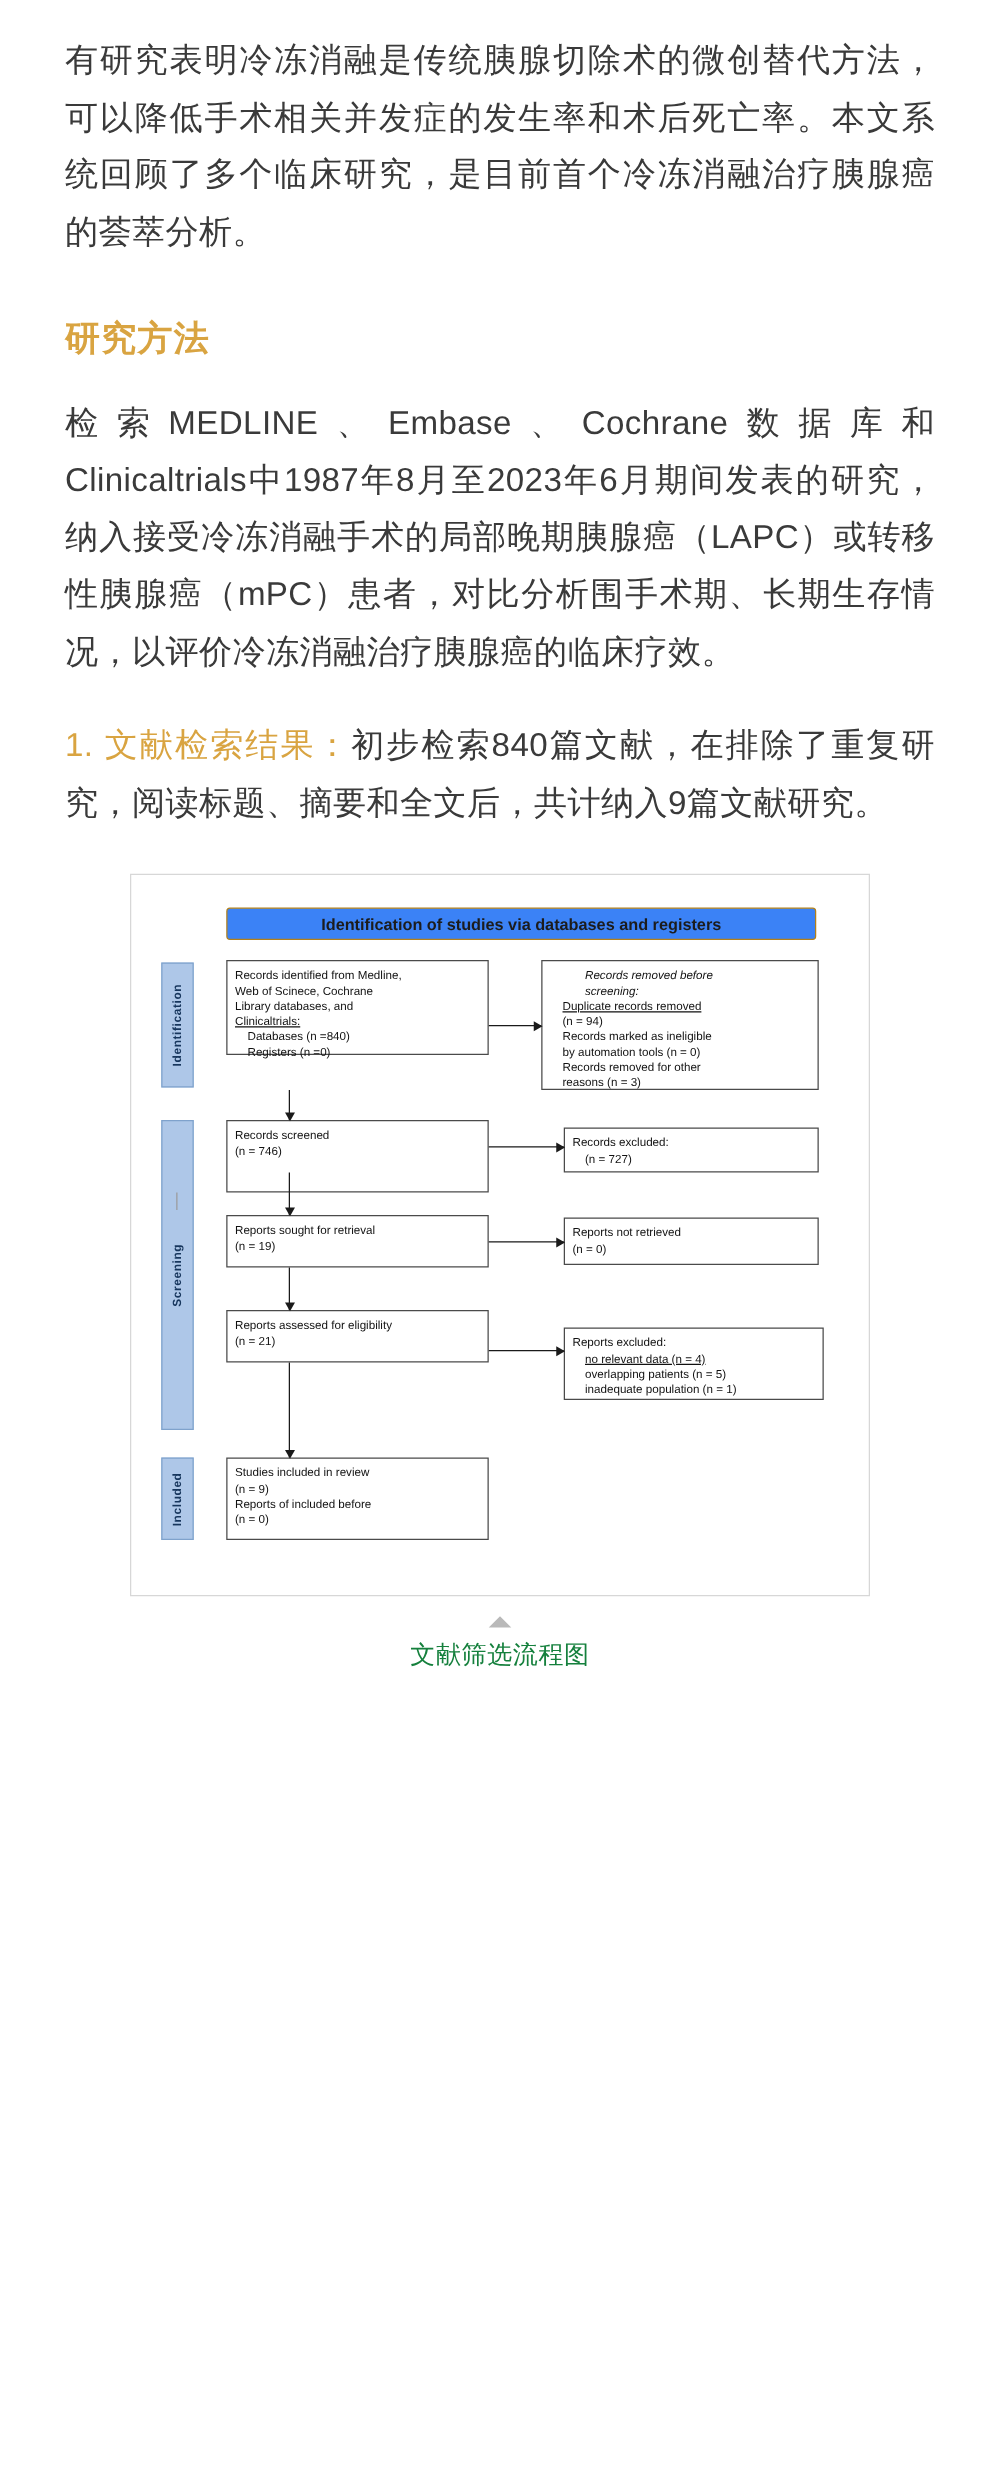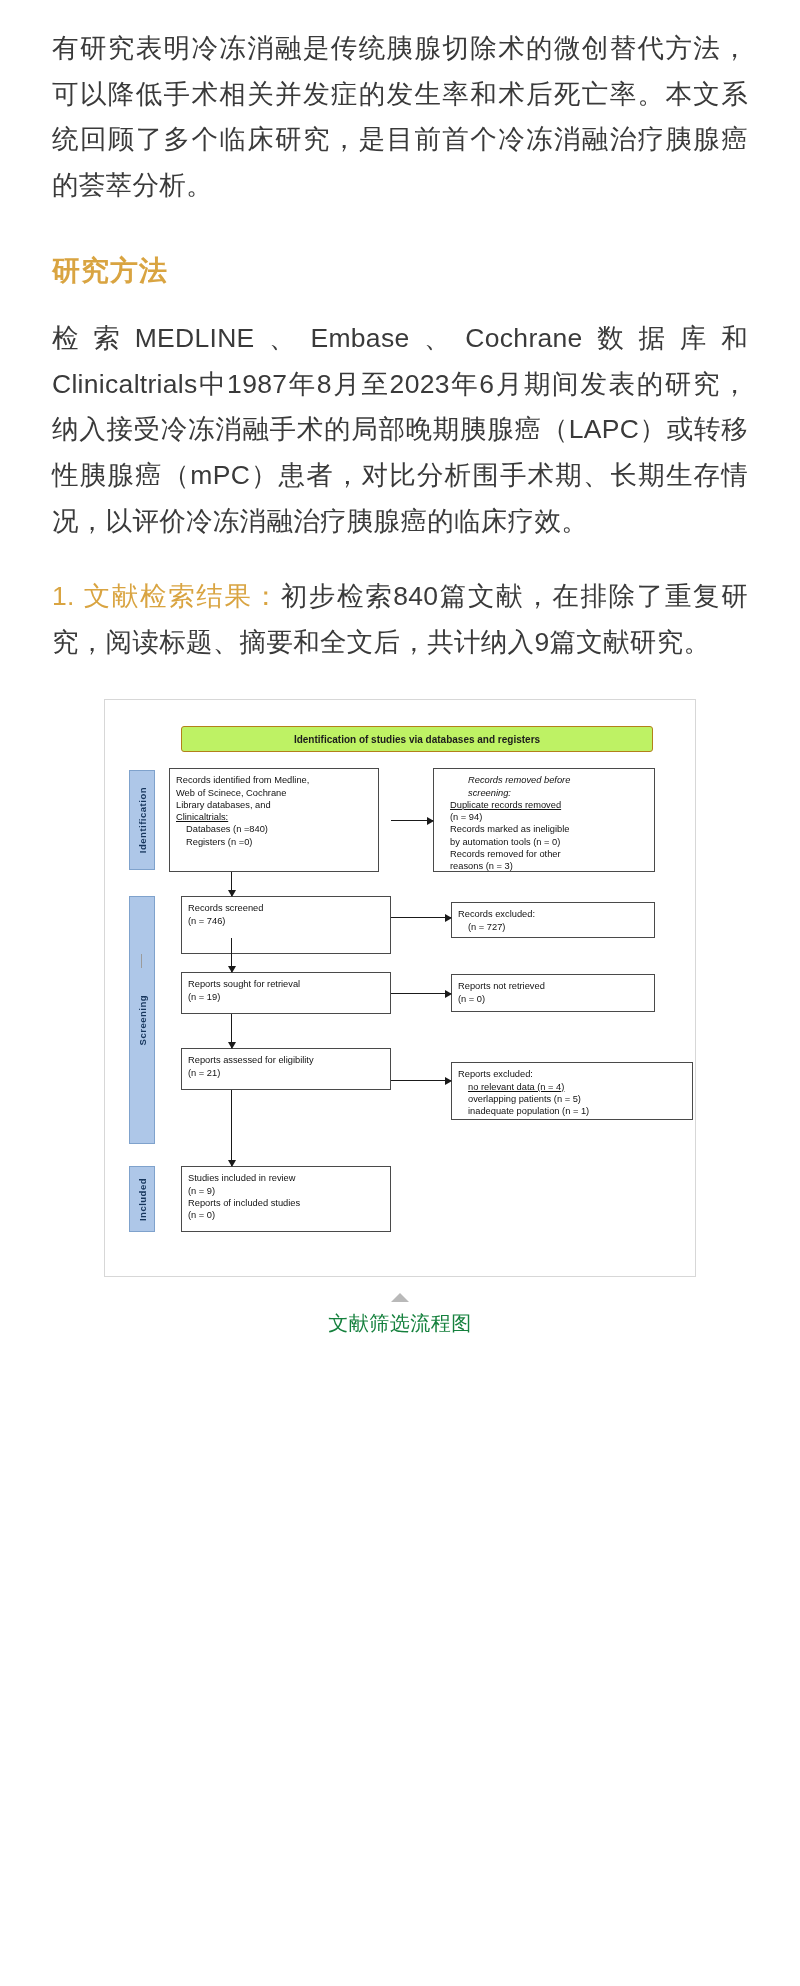--- a/index.html
+++ b/index.html
@@ -68,27 +68,27 @@
     height: 100%;
     position: relative;
     font-family: "Liberation Sans", sans-serif;
   }
   .prisma-title {
     position: absolute;
     left: 60px;
     top: 8px;
     width: 472px;
     height: 26px;
-    background: #bef264;
+    background: #3b82f6;
     border: 1px solid #b2801a;
     border-radius: 3px;
     display: flex;
     align-items: center;
     justify-content: center;
-    font-size: 10px;
+    font-size: 13px;
     font-weight: bold;
     color: #1c1c1c;
   }
   .stage {
     position: absolute;
     background: #aec7e8;
     border: 1px solid #7fa2cc;
     width: 26px;
     display: flex;
     align-items: center;
@@ -189,21 +189,21 @@
         </div>
         <div class="stage" style="left:8px; top:178px; height:248px;">
           <span>Screening</span>
         </div>
         <div class="stage" style="left:8px; top:448px; height:66px;">
           <span>Included</span>
         </div>
 
         <div class="tickmark" style="left:20px; top:236px;"></div>
 
-        <div class="pbox" style="left:48px; top:50px; width:210px; height:104px;">
+        <div class="pbox" style="left:60px; top:50px; width:210px; height:76px;">
           <span>Records identified from Medline,</span><br>
           <span>Web of Scinece, Cochrane</span><br>
           <span>Library databases, and</span><br>
           <span class="u">Clinicaltrials:</span>
           <span class="ind">Databases (n =840)</span>
           <span class="ind">Registers (n =0)</span>
         </div>
 
         <div class="pbox" style="left:312px; top:50px; width:222px; height:104px;">
           <span class="i">Records removed before</span><br>
@@ -236,33 +236,33 @@
           <span>Reports not retrieved</span><br>
           <span>(n = 0)</span>
         </div>
         <div class="arrow" style="left:270px; top:275px; width:60px;"></div>
         <div class="arrow-v" style="left:110px; top:220px; height:34px;"></div>
 
         <div class="pbox" style="left:60px; top:330px; width:210px; height:42px;">
           <span>Reports assessed for eligibility</span><br>
           <span>(n = 21)</span>
         </div>
-        <div class="pbox" style="left:330px; top:344px; width:242px; height:58px;">
+        <div class="pbox" style="left:330px; top:344px; width:208px; height:58px;">
           <span>Reports excluded:</span>
           <span class="ind"><span class="u">no relevant data    (n = 4)</span></span>
           <span class="ind">overlapping patients (n = 5)</span>
           <span class="ind">inadequate population (n = 1)</span>
         </div>
         <div class="arrow" style="left:270px; top:362px; width:60px;"></div>
         <div class="arrow-v" style="left:110px; top:296px; height:34px;"></div>
 
         <div class="pbox" style="left:60px; top:448px; width:210px; height:66px;">
           <span>Studies included in review</span><br>
           <span>(n = 9)</span><br>
-          <span>Reports of included studies</span><br>
+          <span>Reports of included before</span><br>
           <span>(n = 0)</span>
         </div>
         <div class="arrow-v" style="left:110px; top:372px; height:76px;"></div>
 
       </div>
     </div>
     <div class="caret"></div>
     <div class="figure-caption">文献筛选流程图</div>
   </div>
 

